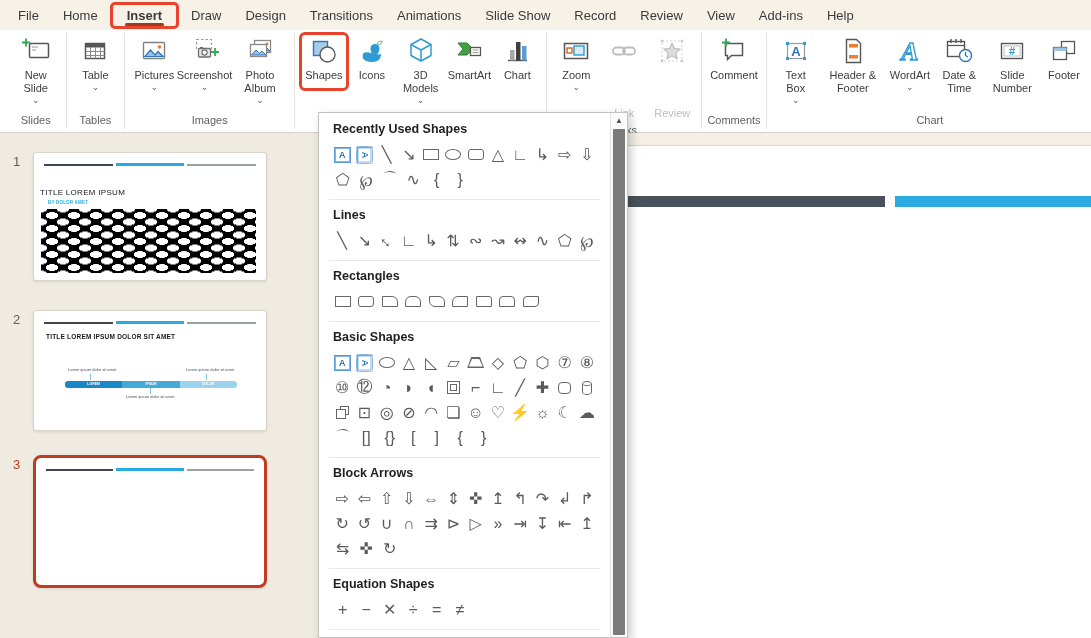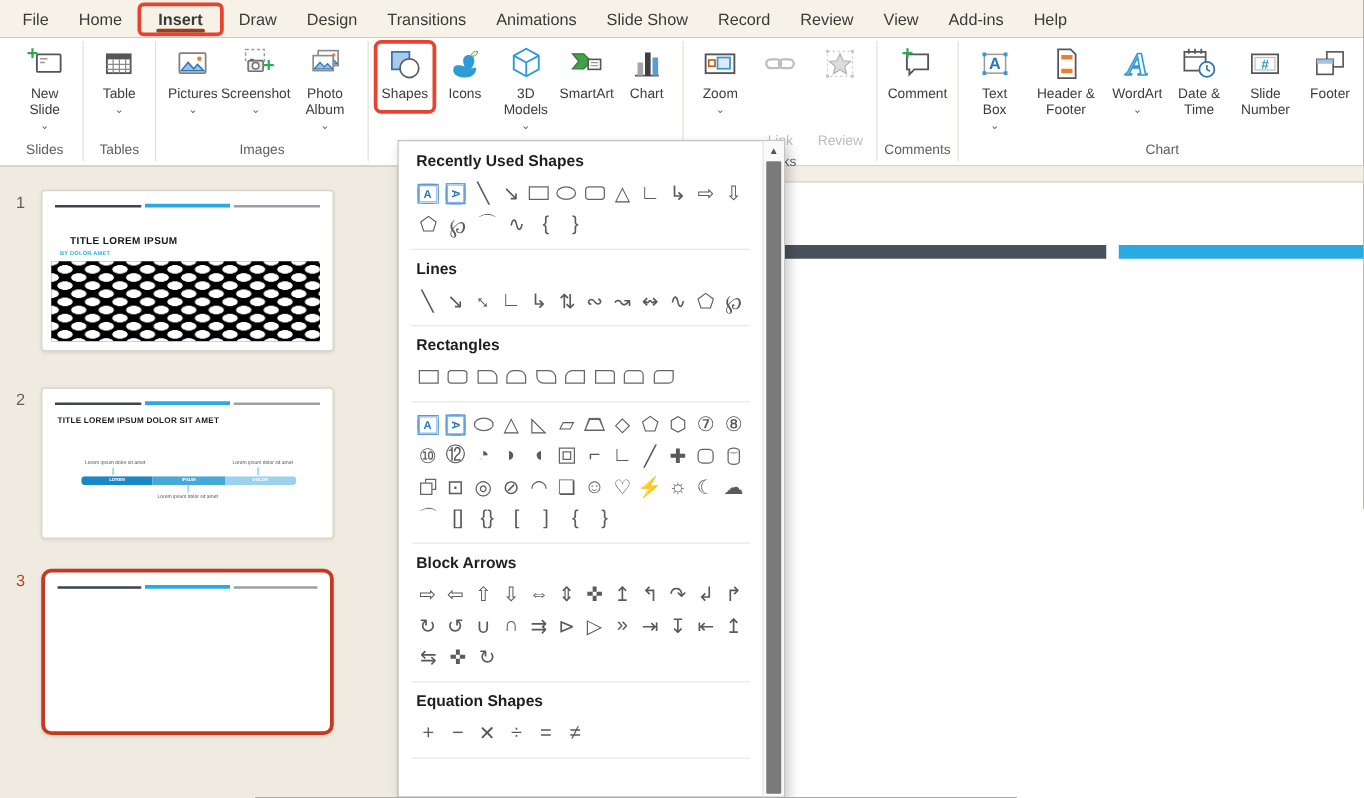--- a/index.html
+++ b/index.html
@@ -30,21 +30,21 @@
   #slides{position:absolute;top:133px;left:0;width:318px;bottom:0;background:#efebe0;overflow:hidden;}
   .slrow{display:flex;}
   .snum{width:33px;text-align:center;font-size:13px;color:#5f5f5f;padding-top:2px;box-sizing:border-box;cursor:pointer;}
   .snum.selnum{color:#c13a21;}
   .card{position:relative;width:234px;background:#fff;border:1px solid #d9d5ca;border-radius:3px;box-shadow:0 1px 3px rgba(0,0,0,.10);box-sizing:border-box;cursor:pointer;}
   .card.sel{border:3px solid #c13a21;border-radius:8px;}
   .divline{position:absolute;top:10px;left:10px;right:10px;display:flex;gap:3px;align-items:center;}
   .divline .d1{height:2px;flex:1;background:#3b4450;}
   .divline .d2{height:3px;flex:1;background:#29abe2;}
   .divline .d3{height:2px;flex:1;background:#9aa0a6;}
-  .s1title{position:absolute;left:22px;top:35px;font-size:8px;font-weight:bold;color:#161616;letter-spacing:.3px;text-align:center;}
+  .s1title{position:absolute;left:6px;top:35px;font-size:8px;font-weight:normal;color:#161616;letter-spacing:.3px;text-align:center;}
   .s1sub{position:absolute;left:14px;top:47px;font-size:4.5px;font-weight:bold;color:#29abe2;letter-spacing:.2px;}
   .hexpat{position:absolute;left:7px;right:10px;top:56px;bottom:7px;background-color:#000;
     background-image:radial-gradient(ellipse 46% 43% at 50% 50%,#fff 57%,rgba(0,0,0,0) 63%),radial-gradient(ellipse 46% 43% at 50% 50%,#fff 57%,rgba(0,0,0,0) 63%);
     background-size:22px 13px;background-position:0 0,11px 6.5px;}
   .s2title{position:absolute;left:12px;top:22px;font-size:6.5px;font-weight:bold;color:#1a1a1a;letter-spacing:.2px;}
   .tl{position:absolute;left:31px;top:70px;width:172px;height:7px;display:flex;border-radius:3px;overflow:hidden;}
   .tl span{flex:1;font-size:3.5px;color:#fff;text-align:center;line-height:7px;font-weight:bold;}
   .tl .t1{background:#1a87c7;} .tl .t2{background:#43a9d9;} .tl .t3{background:#9cd2ee;}
   .tcap{position:absolute;font-size:4px;color:#44505a;white-space:nowrap;}
   .tick{position:absolute;width:1px;background:#7fc4e8;}
@@ -512,20 +512,21 @@
             </span>
             <span class="sg">
               <span class="rc r7"></span>
             </span>
             <span class="sg">
               <span class="rc r9"></span>
             </span>
           </div>
         </div>
         <div class="sec">
+          <div class="sec-title">Basic Shapes</div>
           <div class="srow2">
             <span class="sg">
               <span class="tbx">A</span>
             </span>
             <span class="sg">
               <span class="tbx vert">A</span>
             </span>
             <span class="sg">
               <span class="oval"></span>
             </span>

